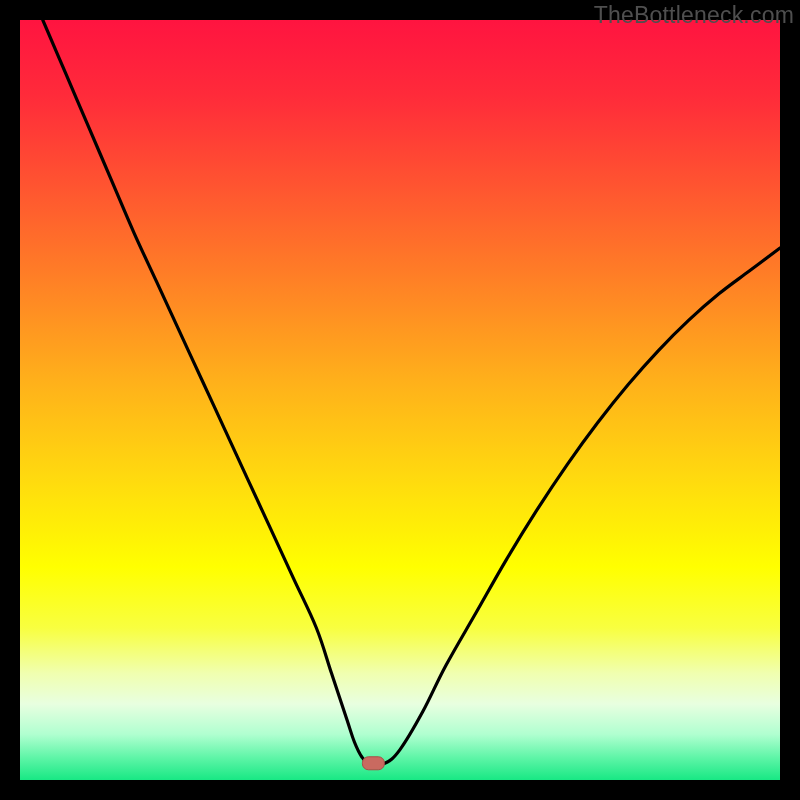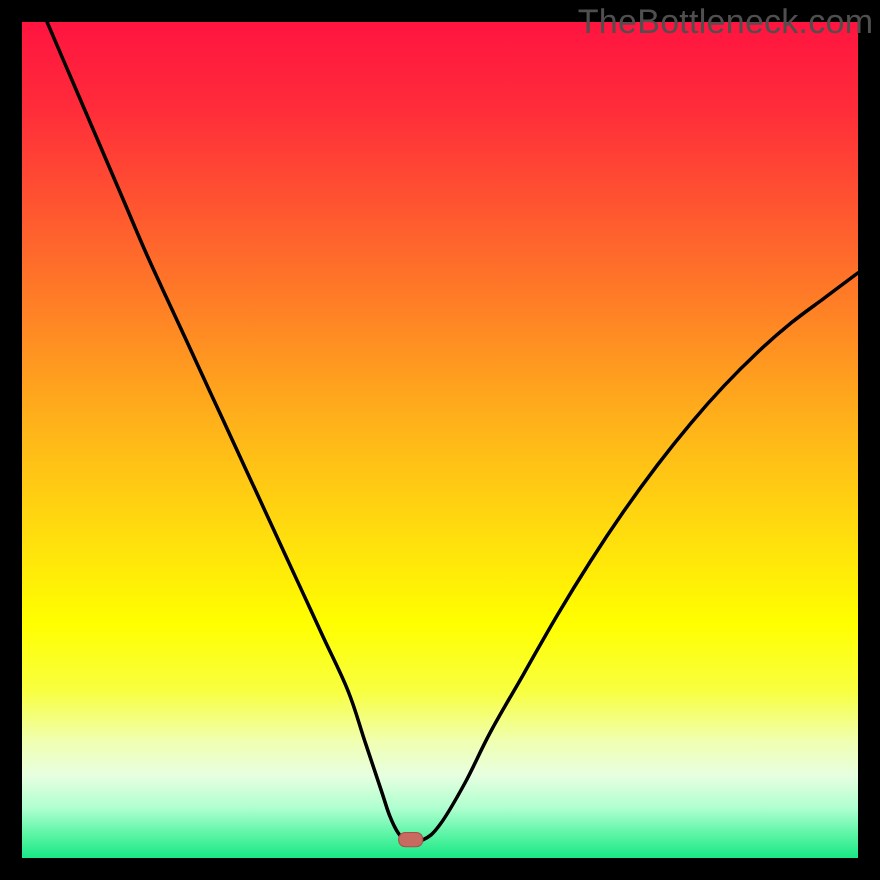--- a/index.html
+++ b/index.html
@@ -24,21 +24,21 @@
     left: 0;
     top: 0;
     width: 760px;
     height: 760px;
   }
   .watermark {
     position: absolute;
     top: 2px;
     right: 6px;
     color: #4f4f4f;
-    font-size: 31px;
+    font-size: 23px;
     font-weight: 500;
     letter-spacing: 0.2px;
     font-family: Arial, Helvetica, sans-serif;
   }
   svg {
     display: block;
   }
 </style>
 </head>
 <body>

